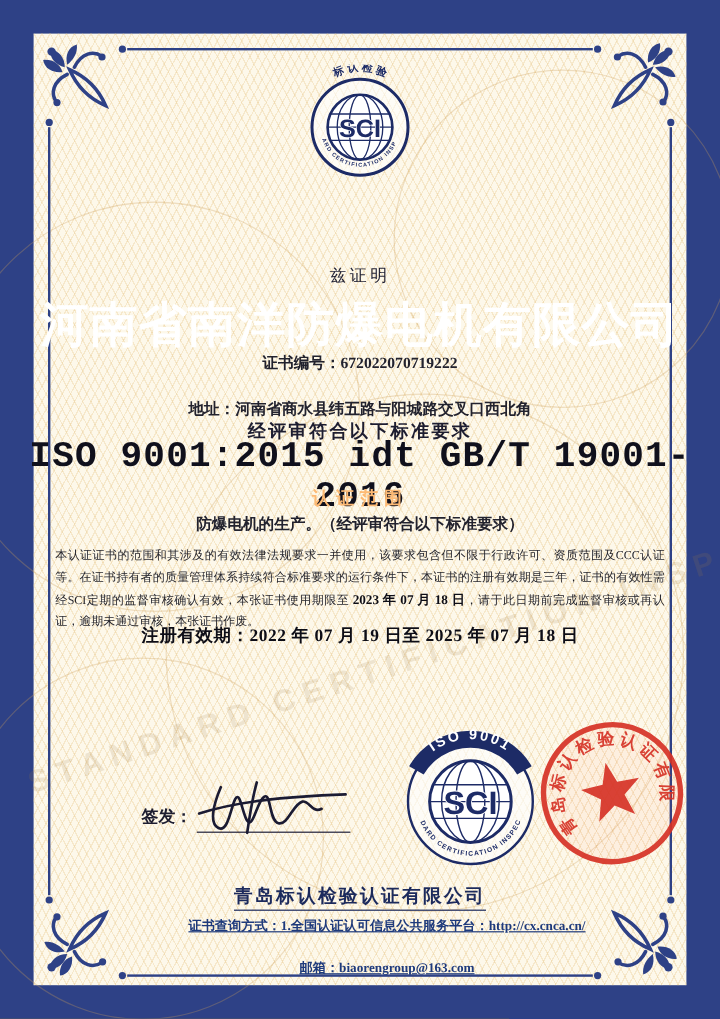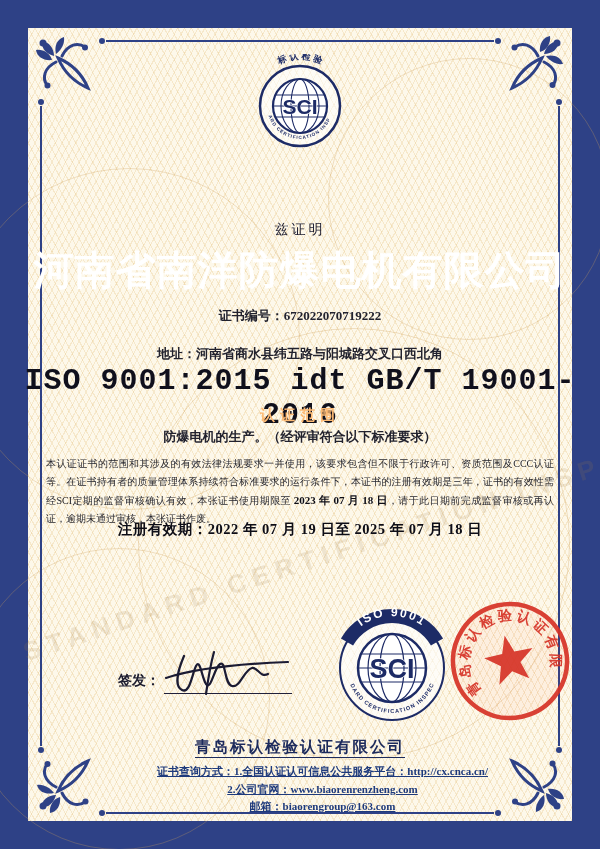--- a/index.html
+++ b/index.html
@@ -35,21 +35,21 @@
   .edge.left{left:40px;} .edge.right{left:558px;}
   .edge::before,.edge::after{content:"";position:absolute;width:6px;height:6px;border-radius:50%;background:#2e4186;}
   .edge.h::before{left:-7px;top:-2px;} .edge.h::after{right:-7px;top:-2px;}
   .edge.v::before{top:-7px;left:-2px;} .edge.v::after{bottom:-7px;left:-2px;}
 
   .abs{position:absolute;left:0;right:0;text-align:center;}
   .emblem-top{position:absolute;left:50%;top:54px;margin-left:-48px;}
   .title{top:158px;font-size:40px;font-weight:bold;letter-spacing:5px;color:#17172c;}
   .certify{top:221px;font-size:14px;color:#1d1d30;letter-spacing:3px;}
   .company{top:243px;font-size:40px;font-weight:bold;color:#ffffff;letter-spacing:1px;}
-  .detail{font-size:13px;color:#22222e;font-weight:600;margin-top:13px;}
+  .detail{font-size:13px;color:#22222e;font-weight:600;}
   .d1{top:294px;} .d2{top:313px;} .d3{top:332px;}
   .std-intro{top:350px;font-size:15px;font-weight:600;color:#1d1d30;letter-spacing:2px;}
   .standard{
     top:364px;font-size:30px;font-weight:bold;color:#10101c;
     font-family:"Liberation Mono","DejaVu Sans Mono",monospace;letter-spacing:1px;
   }
   .scope-label{top:406px;font-size:15px;font-weight:bold;color:#fdba74;letter-spacing:5px;}
   .scope{top:428px;font-size:13px;color:#22222e;font-weight:600;}
   .fineprint{
     position:absolute;left:46px;right:46px;top:455px;
@@ -139,20 +139,21 @@
       <textPath href="#tp-bot" startOffset="50%" text-anchor="middle">STANDARD CERTIFICATION INSPECTION</textPath>
     </text>
   </svg>
 
   <div class="abs certify">兹证明</div>
   <div class="abs company">河南省南洋防爆电机有限公司</div>
 
   <div class="abs detail d1"><span>证书编号：</span><span>672022070719222</span></div>
   <div class="abs detail d3"><span>地址：</span><span>河南省商水县纬五路与阳城路交叉口西北角</span></div>
 
+  <div class="abs std-intro">经评审符合以下标准要求</div>
   <div class="abs standard">ISO 9001:2015 idt GB/T 19001-2016</div>
   <div class="abs scope-label">认证范围</div>
   <div class="abs scope">防爆电机的生产。（经评审符合以下标准要求）</div>
 
   <div class="fineprint"><span>本认证证书的范围和其涉及的有效法律法规要求一并使用，该要求包含但不限于行政许可、资质范围及CCC认证等。在证书持有者的质量管理体系持续符合标准要求的运行条件下，本证书的注册有效期是三年，证书的有效性需经SCI定期的监督审核确认有效，本张证书使用期限至 </span><b>2023 年 07 月 18 日</b><span>，请于此日期前完成监督审核或再认证，逾期未通过审核，本张证书作废。</span></div>
 
   <div class="abs validity"><span>注册有效期：</span><span>2022 年 07 月 19 日至 2025 年 07 月 18 日</span></div>
 
   <div class="sigrow">
     <span class="sig-label">签发：</span>
@@ -194,15 +195,14 @@
     </defs>
     <circle cx="63" cy="63" r="57" fill="rgba(255,60,40,.06)" stroke="#d63226" stroke-width="4.5"></circle>
     <polygon points="63,37 69.2,54.5 87.7,55 73,66.2 78.3,84 63,73.5 47.7,84 53,66.2 38.3,55 56.8,54.5" fill="#d63226"></polygon>
     <text font-size="14" font-weight="bold" fill="#d63226" letter-spacing="3.2">
       <textPath href="#seal-arc" startOffset="0">青岛标认检验认证有限公司</textPath>
     </text>
   </svg>
 
   <div class="abs issuer"><span>青岛标认检验认证有限公司</span></div>
   <div class="abs query q1"><span>证书查询方式：1.全国认证认可信息公共服务平台：http://cx.cnca.cn/</span></div>
-  <div class="abs query q2"><span>2.公司官网：www.biaorenrenzheng.com</span></div>
   <div class="abs query q3"><span>邮箱：biaorengroup@163.com</span></div>
 </div>
 
 </body></html>

